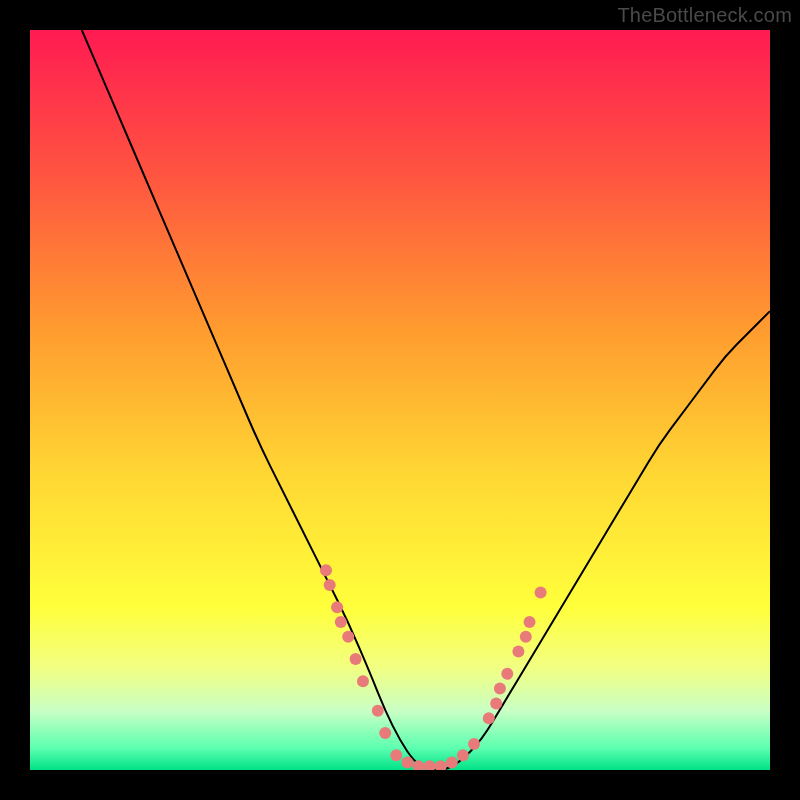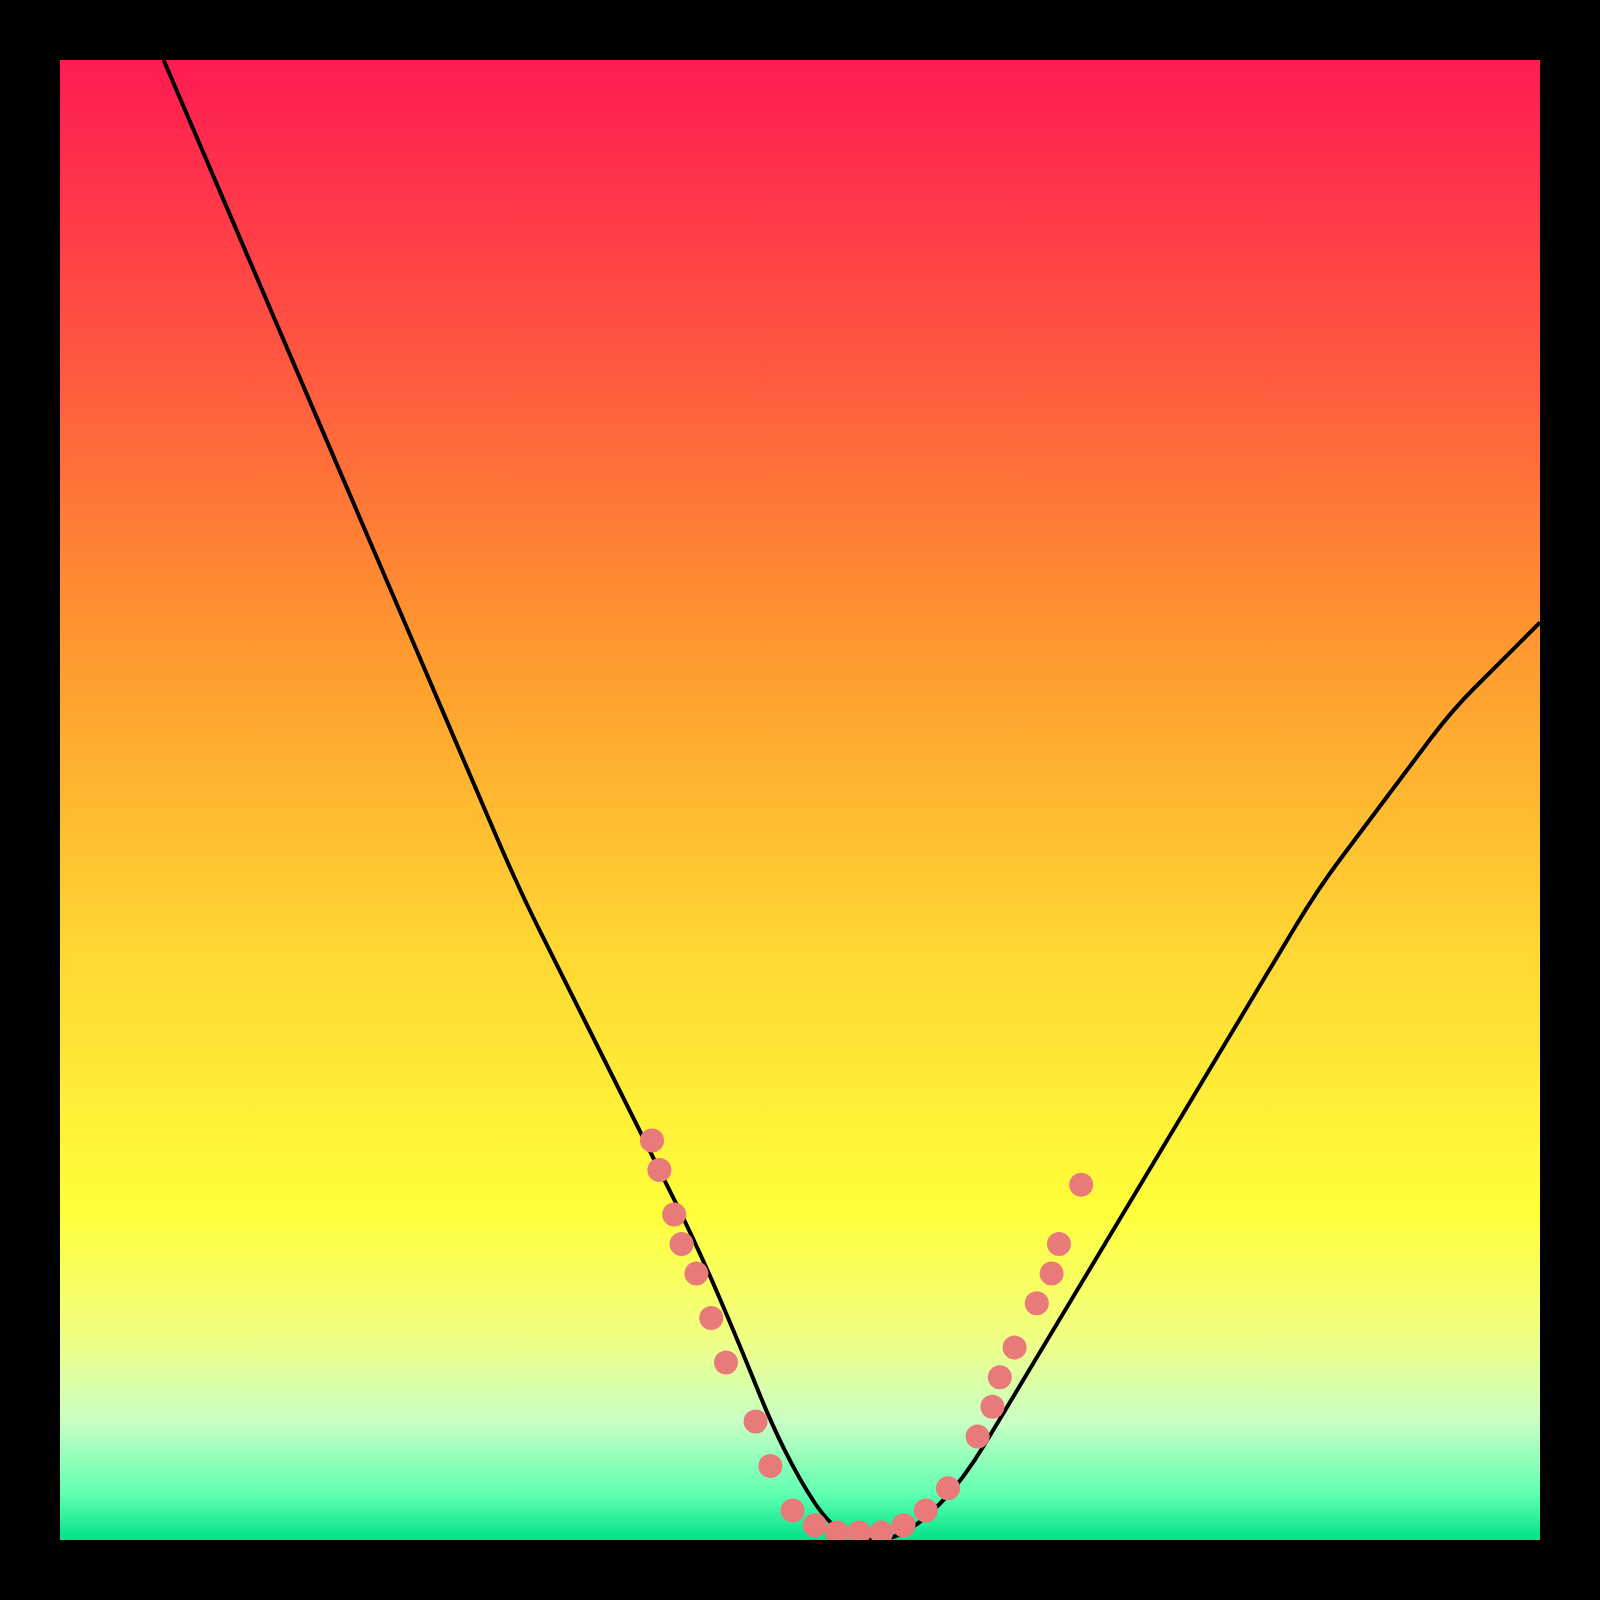--- a/index.html
+++ b/index.html
@@ -32,20 +32,21 @@
     color: #4a4a4a;
     font-size: 20px;
     font-weight: 500;
     letter-spacing: 0.2px;
   }
 </style>
 </head>
 <body>
 
 <div class="frame">
+  <div class="watermark">TheBottleneck.com</div>
   <svg class="plot" viewBox="0 0 740 740" preserveAspectRatio="none">
     <defs>
       <linearGradient id="bg-grad" x1="0" y1="0" x2="0" y2="1">
           <stop offset="0%" stop-color="#ff1b52"></stop>
           <stop offset="20%" stop-color="#ff5640"></stop>
           <stop offset="40%" stop-color="#ff9a2f"></stop>
           <stop offset="60%" stop-color="#ffd733"></stop>
           <stop offset="78%" stop-color="#ffff3b"></stop>
           <stop offset="86%" stop-color="#f2ff80"></stop>
           <stop offset="92%" stop-color="#c9ffc4"></stop>

